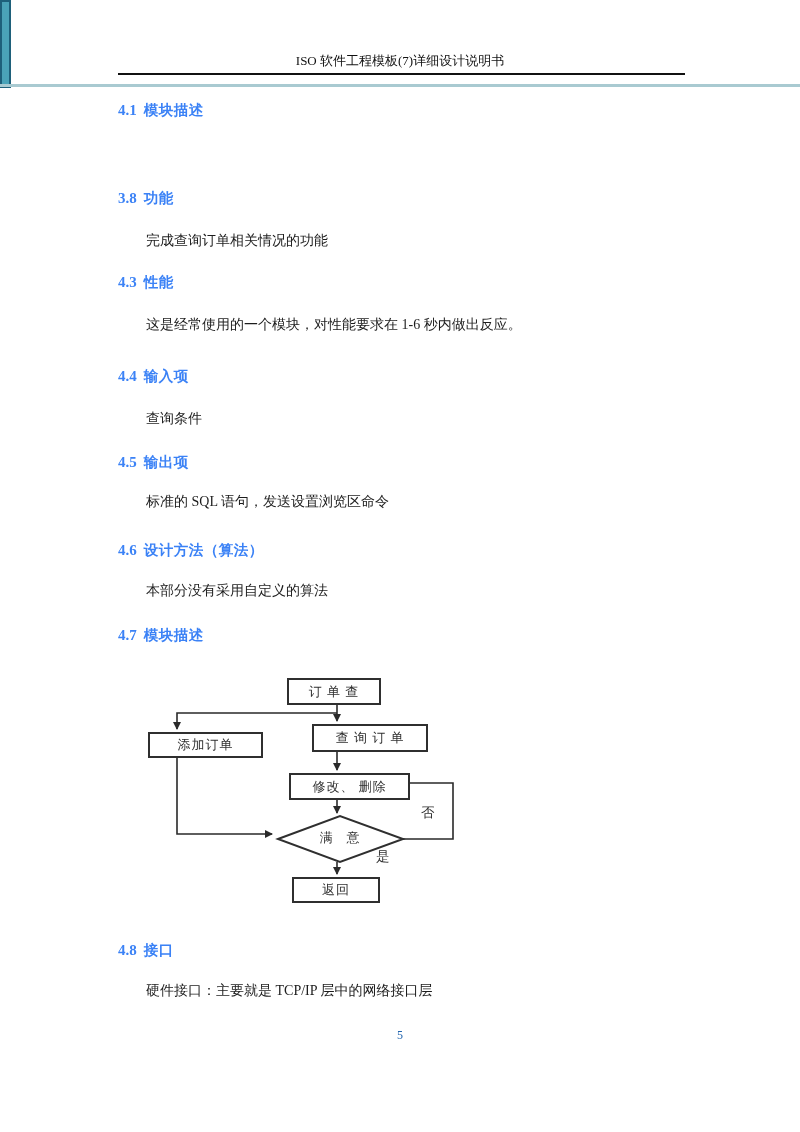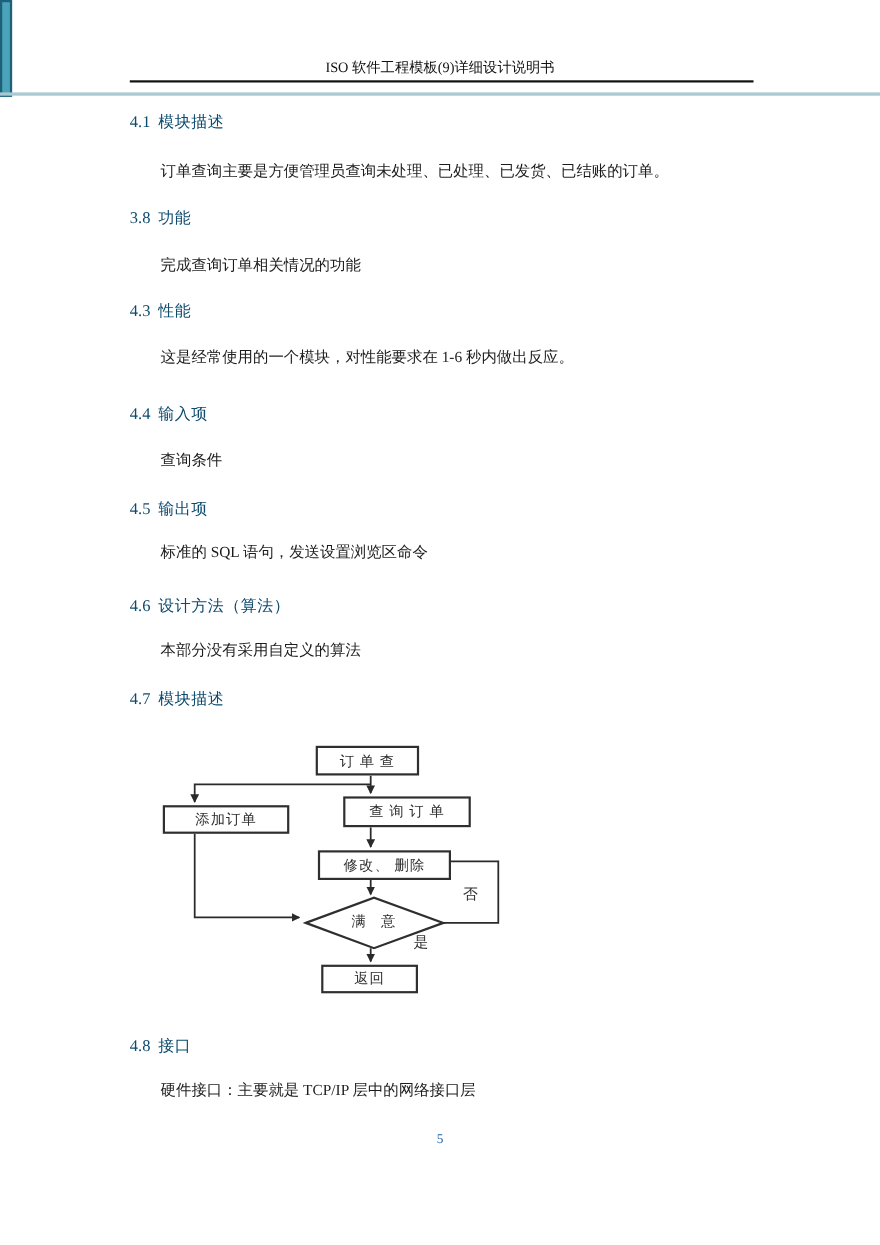--- a/index.html
+++ b/index.html
@@ -20,21 +20,21 @@
   
   .header-title {
     position:absolute; left:0; top:52px; width:800px; text-align:center;
     font-size:13px; color:#111;
   }
   .header-rule {
     position:absolute; left:118px; top:73px; width:567px; height:2px; background:#111;
   }
   
   .sec-heading {
-    position:absolute; left:118px; font-size:15px; font-weight:normal; color:#0c4a6e;
+    position:absolute; left:118px; font-size:15px; font-weight:bold; color:#3b82f6;
     white-space:pre;
   }
   .sec-num { font-family:"Liberation Serif","DejaVu Serif",serif; margin-right:7px; }
   .sec-title { font-family:"DejaVu Sans","Liberation Sans",sans-serif; font-size:14.5px; letter-spacing:0.5px; }
   .sec-body {
     position:absolute; left:146px; font-size:14px; color:#1c1c1c; white-space:pre;
   }
   
   .footer-num {
     position:absolute; left:0; top:1028px; width:800px; text-align:center;
@@ -63,25 +63,24 @@
   }
 </style>
 </head>
 <body>
 
 <div class="page">
 
   <div class="accent-bar"></div>
   <div class="accent-line"></div>
 
-  <div class="header-title">ISO 软件工程模板(9)详细设计说明书</div>
+  <div class="header-title">ISO 软件工程模板(7)详细设计说明书</div>
   <div class="header-rule"></div>
 
   <div class="sec-heading" style="top:101px"><span class="sec-num">4.1</span><span class="sec-title">模块描述</span></div>
-  <div class="sec-body" style="top:147px">订单查询主要是方便管理员查询未处理、已处理、已发货、已结账的订单。</div>
 
   <div class="sec-heading" style="top:189px"><span class="sec-num">3.8</span><span class="sec-title">功能</span></div>
   <div class="sec-body" style="top:232px">完成查询订单相关情况的功能</div>
 
   <div class="sec-heading" style="top:273px"><span class="sec-num">4.3</span><span class="sec-title">性能</span></div>
   <div class="sec-body" style="top:316px">这是经常使用的一个模块，对性能要求在 1-6 秒内做出反应。</div>
 
   <div class="sec-heading" style="top:367px"><span class="sec-num">4.4</span><span class="sec-title">输入项</span></div>
   <div class="sec-body" style="top:410px">查询条件</div>
 

